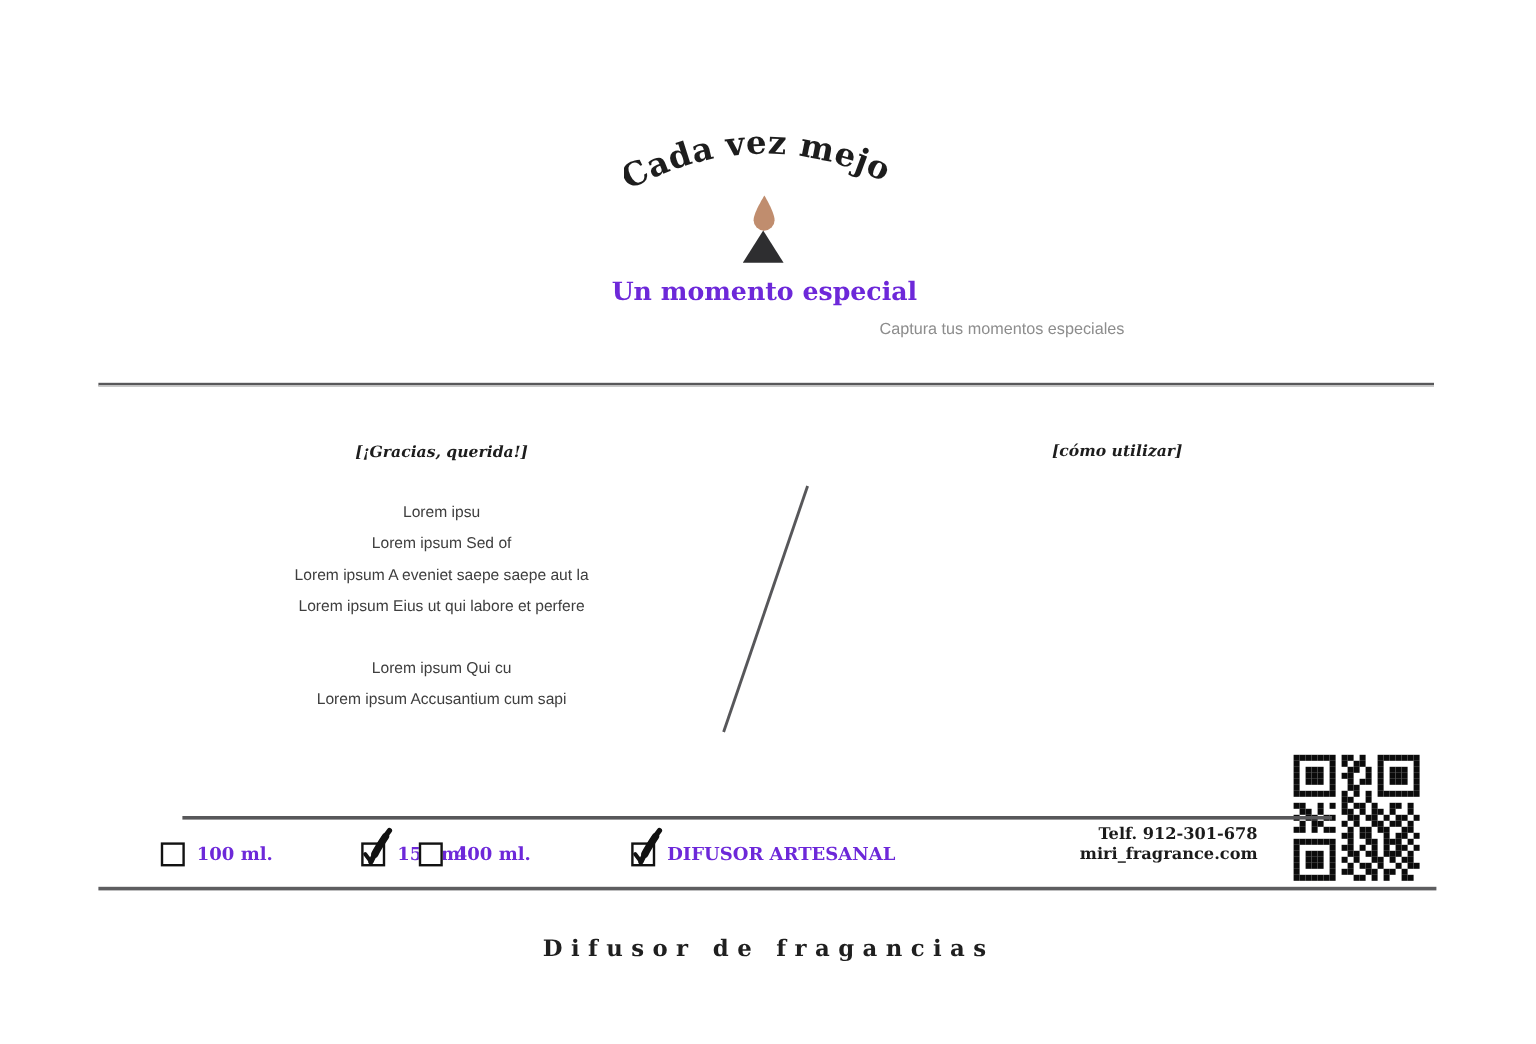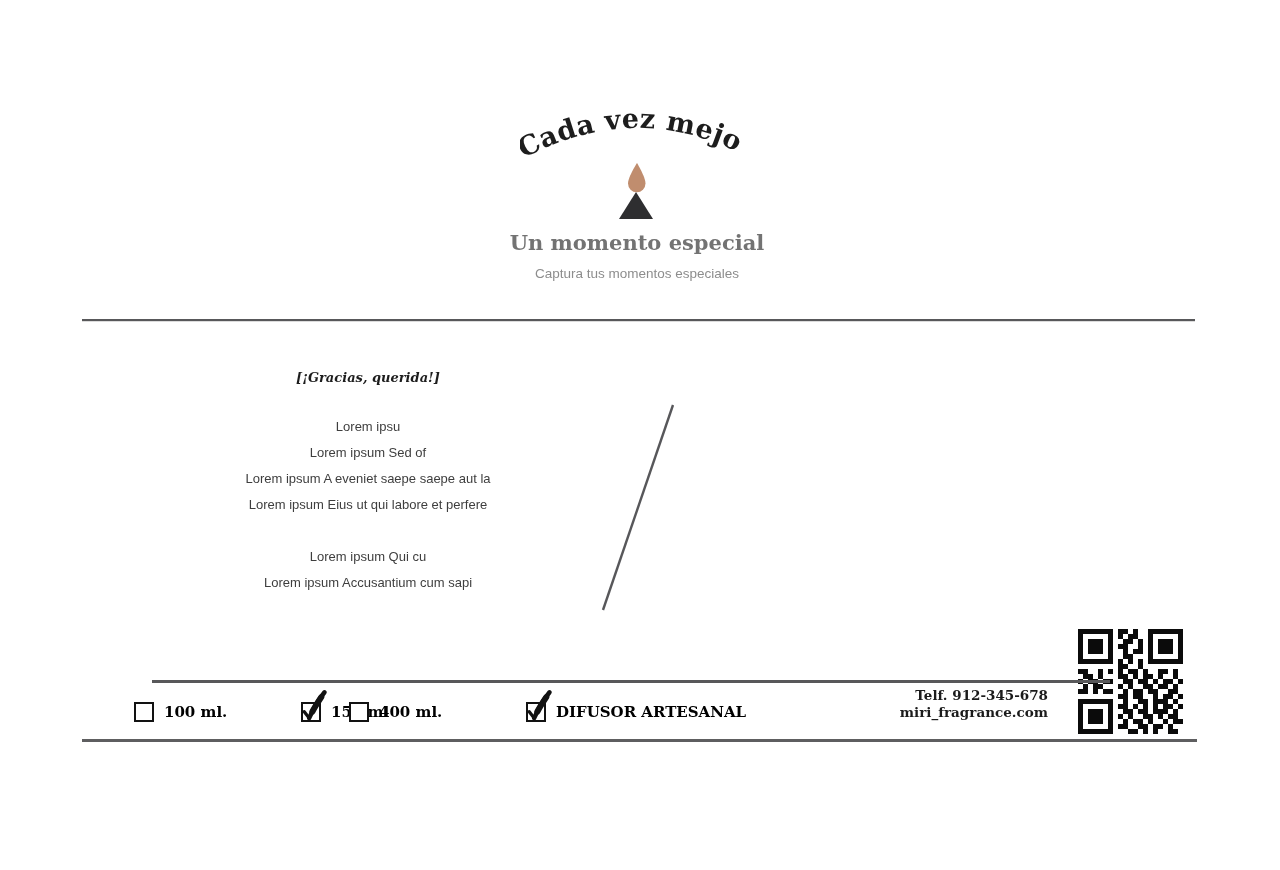--- a/index.html
+++ b/index.html
@@ -21,25 +21,25 @@
     font-weight: bold;
     font-size: 27px;
     fill: #1d1d1d;
     letter-spacing: 0.5px;
   }
   .flame-svg { position: absolute; left: 618px; top: 160px; width: 38px; height: 62px; }
   .main-title {
     position: absolute; left: 337px; top: 230px; width: 600px;
     text-align: center;
     font-family: "DejaVu Serif", serif;
-    font-weight: bold; font-size: 21px; color: #737373;
+    font-weight: bold; font-size: 21px; color: #6d28d9;
   }
   .subtitle {
     position: absolute; left: 337px; top: 266px; width: 600px;
-    text-align: center;
+    text-align: right;
     font-size: 13.5px; color: #8d8d8d;
   }
 
   
   .divider-top {
     position: absolute; left: 82px; top: 319px; width: 1113px; height: 3px;
     background: #58585a; border-bottom: 1px solid #dcdcdc;
   }
   .diagonal-svg { position: absolute; left: 595px; top: 398px; width: 90px; height: 220px; }
   .strip-line-top {
@@ -77,21 +77,21 @@
     position: relative; width: 20px; height: 20px;
     border: 2.5px solid #121212; background: #ffffff;
     flex: 0 0 auto;
   }
   .cb-tick {
     position: absolute; left: -3px; top: -15px; width: 28px; height: 34px;
     overflow: visible;
   }
   .cb-label {
     font-family: "DejaVu Serif", serif; font-weight: bold;
-    font-size: 15px; color: #000000; white-space: nowrap;
+    font-size: 15px; color: #6d28d9; white-space: nowrap;
   }
 
   
   .contact {
     position: absolute; right: 232px; top: 687px; width: 220px;
     text-align: right; z-index: 4;
     font-family: "DejaVu Serif", serif; font-weight: bold;
     font-size: 13.5px; line-height: 16.5px; color: #1b1b1b;
   }
   .qr {
@@ -140,20 +140,21 @@
 
   <div class="col-heading left serif">[¡Gracias, querida!]</div>
   <div class="col-body left">Lorem ipsu
 Lorem ipsum Sed of
 Lorem ipsum A eveniet saepe saepe aut la
 Lorem ipsum Eius ut qui labore et perfere
 
 Lorem ipsum Qui cu
 Lorem ipsum Accusantium cum sapi</div>
 
+  <div class="col-heading right serif">[cómo utilizar]</div>
 
   <svg class="diagonal-svg" viewBox="0 0 90 220">
     <line x1="78" y1="7" x2="8" y2="212" stroke="#57575a" stroke-width="2.4"></line>
   </svg>
 
   <div class="strip-line-top"></div>
   <div class="strip-line-bottom"></div>
 
   <div class="cb-item cb1">
     <span class="cb-box">
@@ -185,21 +186,21 @@
       <svg class="cb-tick" viewBox="0 0 34 42">
         <path d="M5 28 L11 36" stroke="#121212" stroke-width="4" stroke-linecap="round" fill="none"></path>
         <path d="M11 36 C15 27 22 14 30 4" stroke="#121212" stroke-width="5.5" stroke-linecap="round" fill="none"></path>
         <path d="M15 28 C18 22 22 16 26 10" stroke="#121212" stroke-width="7.5" stroke-linecap="round" fill="none"></path>
       </svg>
     </span>
     <span class="cb-label">DIFUSOR ARTESANAL</span>
   </div>
 
   <div class="contact">
-    <div>Telf. 912-345-678</div>
+    <div>Telf. 912-301-678</div>
     <div>miri_fragrance.com</div>
   </div>
 
   <div class="qr">
       <div class="m on"></div>
       <div class="m on"></div>
       <div class="m on"></div>
       <div class="m on"></div>
       <div class="m on"></div>
       <div class="m on"></div>
@@ -633,14 +634,15 @@
       <div class="m on"></div>
       <div class="m"></div>
       <div class="m on"></div>
       <div class="m"></div>
       <div class="m"></div>
       <div class="m on"></div>
       <div class="m on"></div>
       <div class="m"></div>
     </div>
 
+  <div class="footer-title">Difusor de fragancias</div>
 
 </div>
 
 </body></html>

